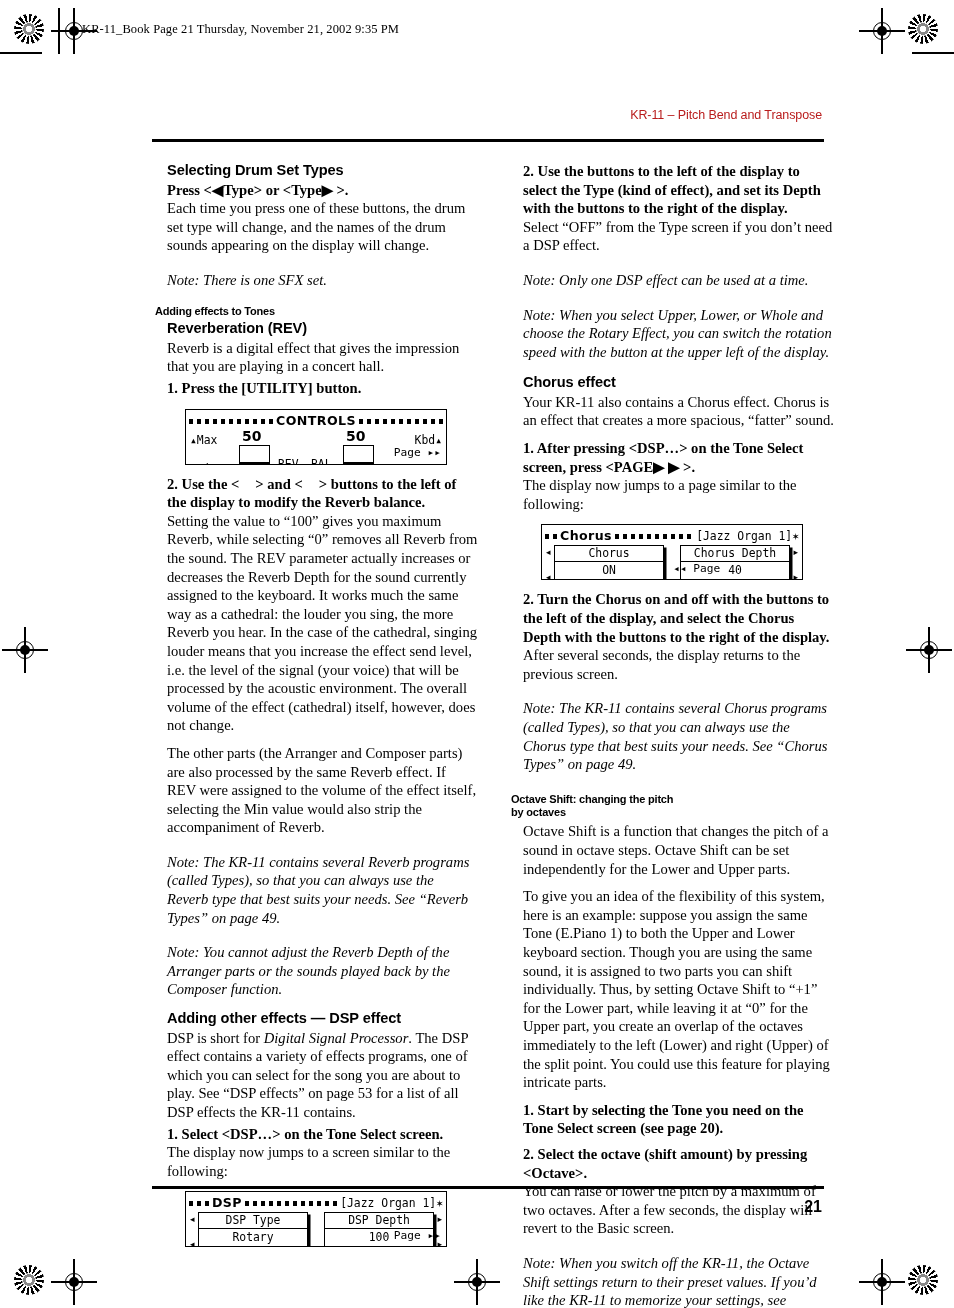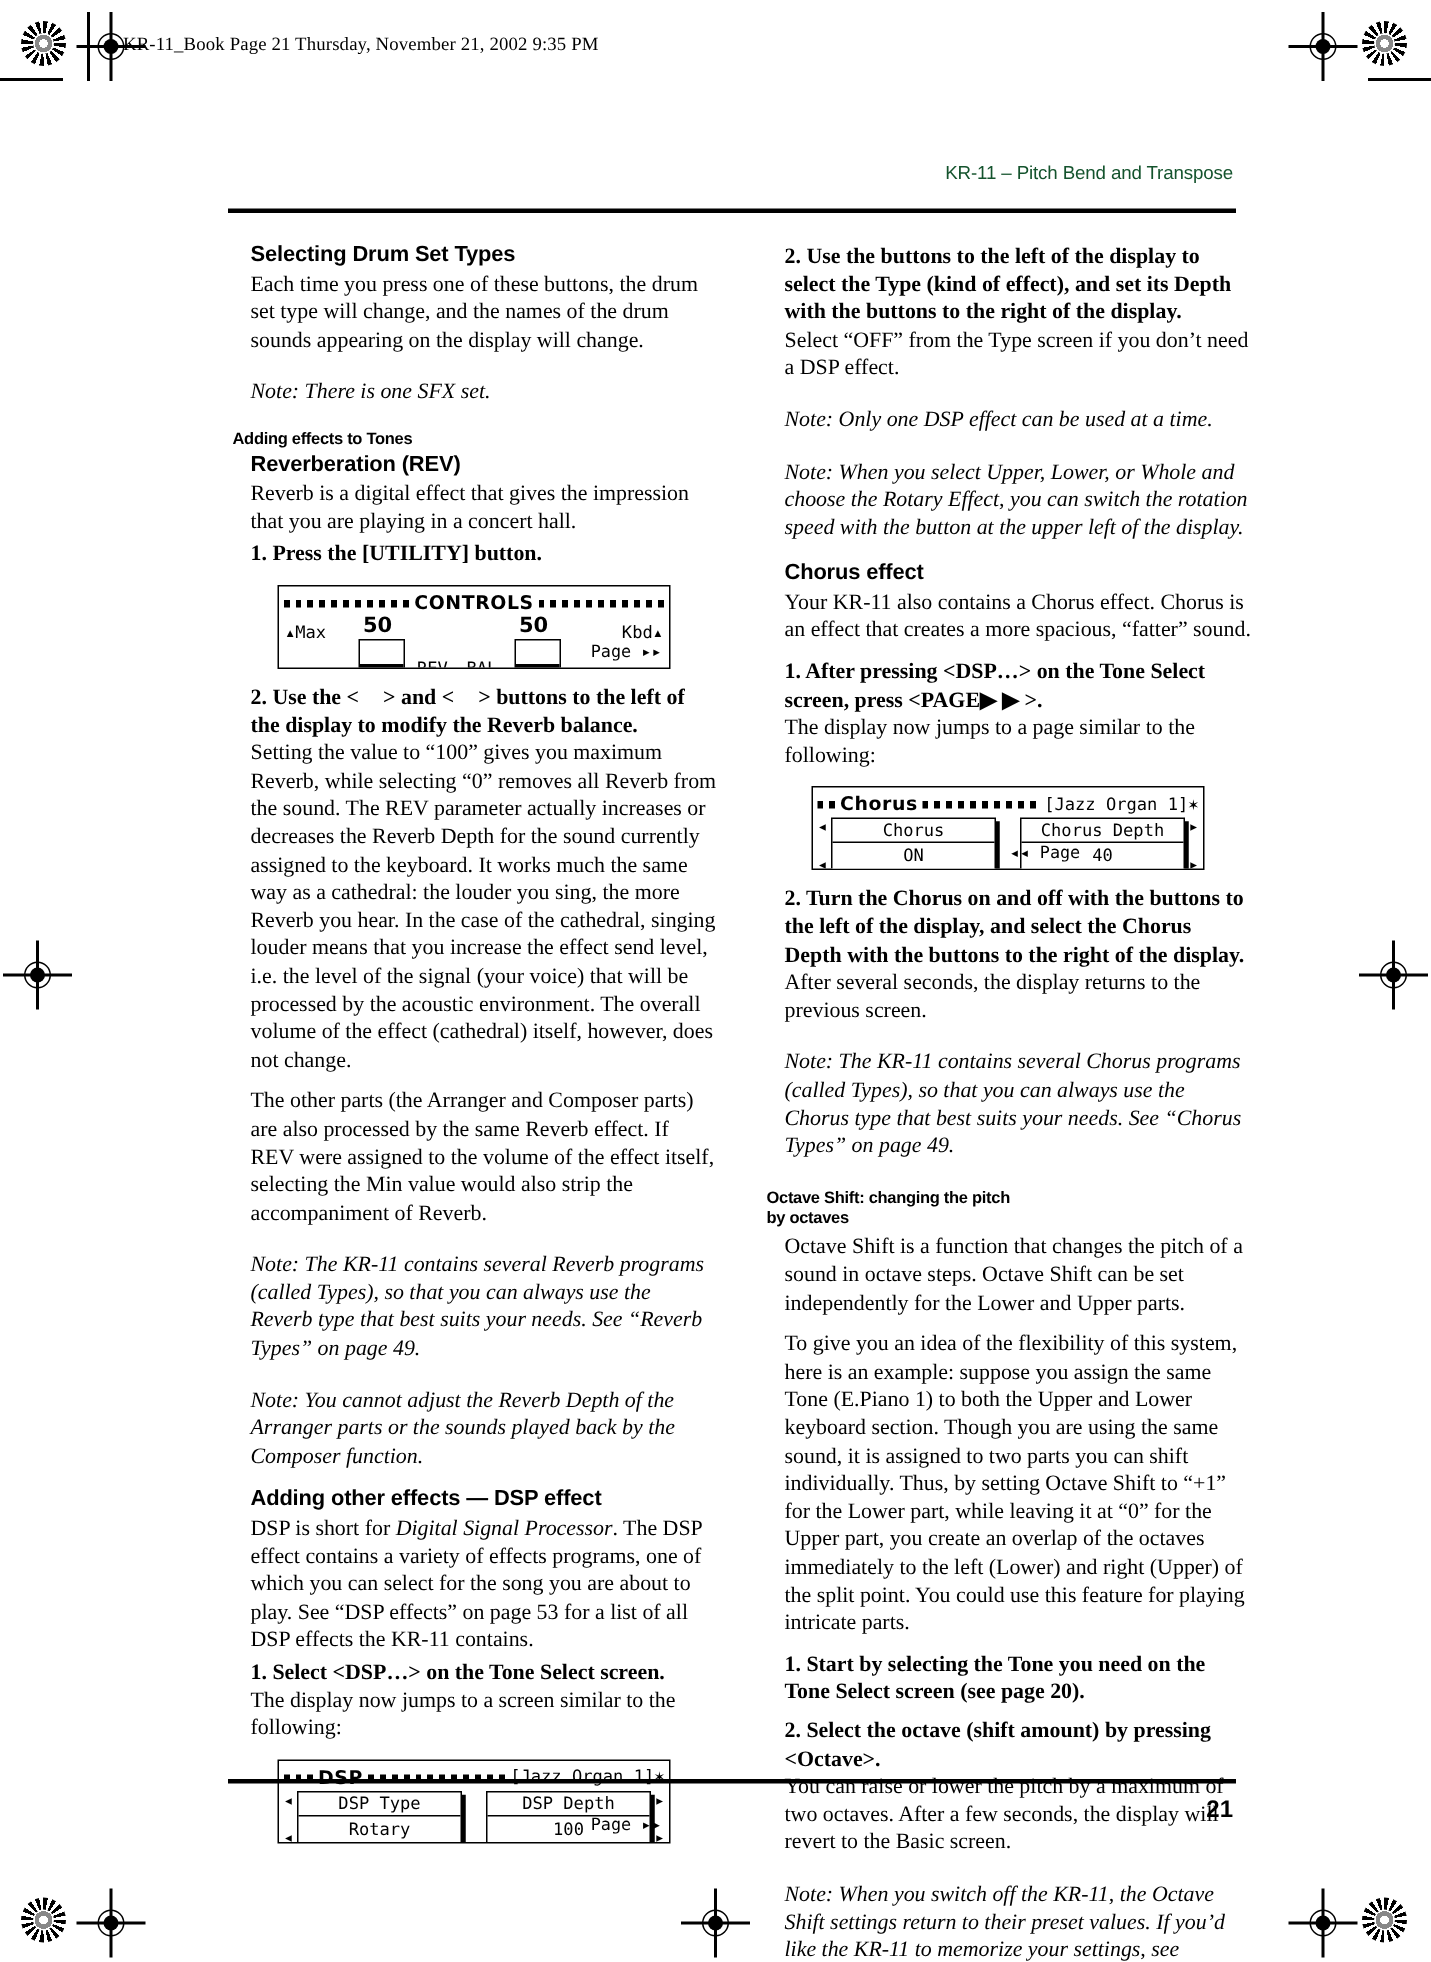--- a/index.html
+++ b/index.html
@@ -46,21 +46,21 @@
     position: absolute; left: 82px; top: 22px;
     font-size: 12.5px; letter-spacing: .1px;
     white-space: nowrap;
   }
   .slug-rule { position: absolute; left: 58px; top: 8px; width: 1.6px; height: 46px; background: #000; }
 
   
   .running-head {
     position: absolute; right: 132px; top: 108px;
     font-family: "Liberation Sans", sans-serif;
-    font-size: 12.5px; color: #14532d;
+    font-size: 12.5px; color: #b91c1c;
     letter-spacing: -.1px;
   }
   .head-rule {
     position: absolute; left: 152px; top: 139px; width: 672px; height: 2.6px; background: #000;
   }
 
   
   .col {
     position: absolute; top: 162px; width: 311px;
     font-size: 14.6px; line-height: 1.275;
@@ -237,20 +237,21 @@
 <div class="slug-rule"></div>
 
 <div class="slug">KR-11_Book  Page 21  Thursday, November 21, 2002  9:35 PM</div>
 
 <div class="running-head">KR-11 – Pitch Bend and Transpose</div>
 <div class="head-rule"></div>
 
 <div class="col col-left">
 
   <h3 class="sub tight">Selecting Drum Set Types</h3>
+  <p><b>Press &lt;◀Type&gt; or &lt;Type▶ &gt;.</b></p>
   <p>Each time you press one of these buttons, the drum set type will change, and the names of the drum sounds appearing on the display will change.</p>
   <p class="note">Note: There is one SFX set.</p>
 
   <h2 class="sec" style="margin-top:16px;">Adding effects to Tones</h2>
 
   <h3 class="sub">Reverberation (REV)</h3>
   <p>Reverb is a digital effect that gives the impression that you are playing in a concert hall.</p>
   <p class="step">1. Press the [UTILITY] button.</p>
 
   <div class="lcd">

